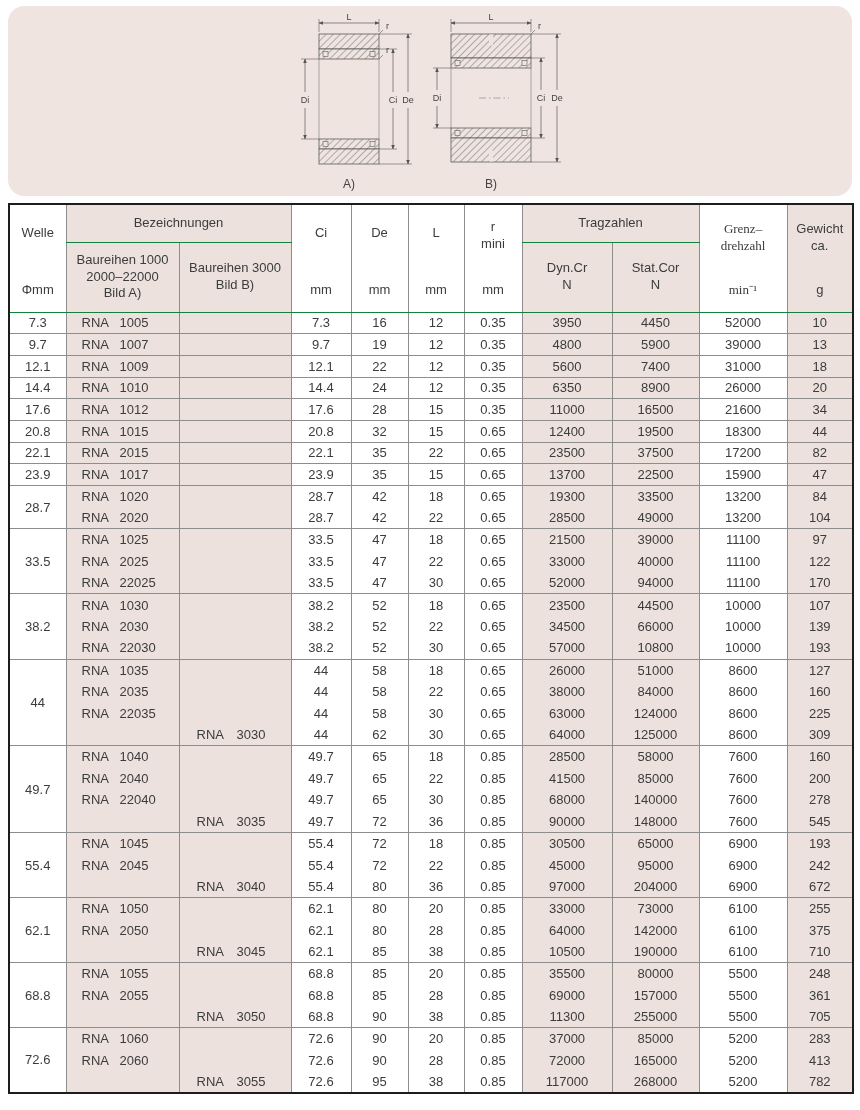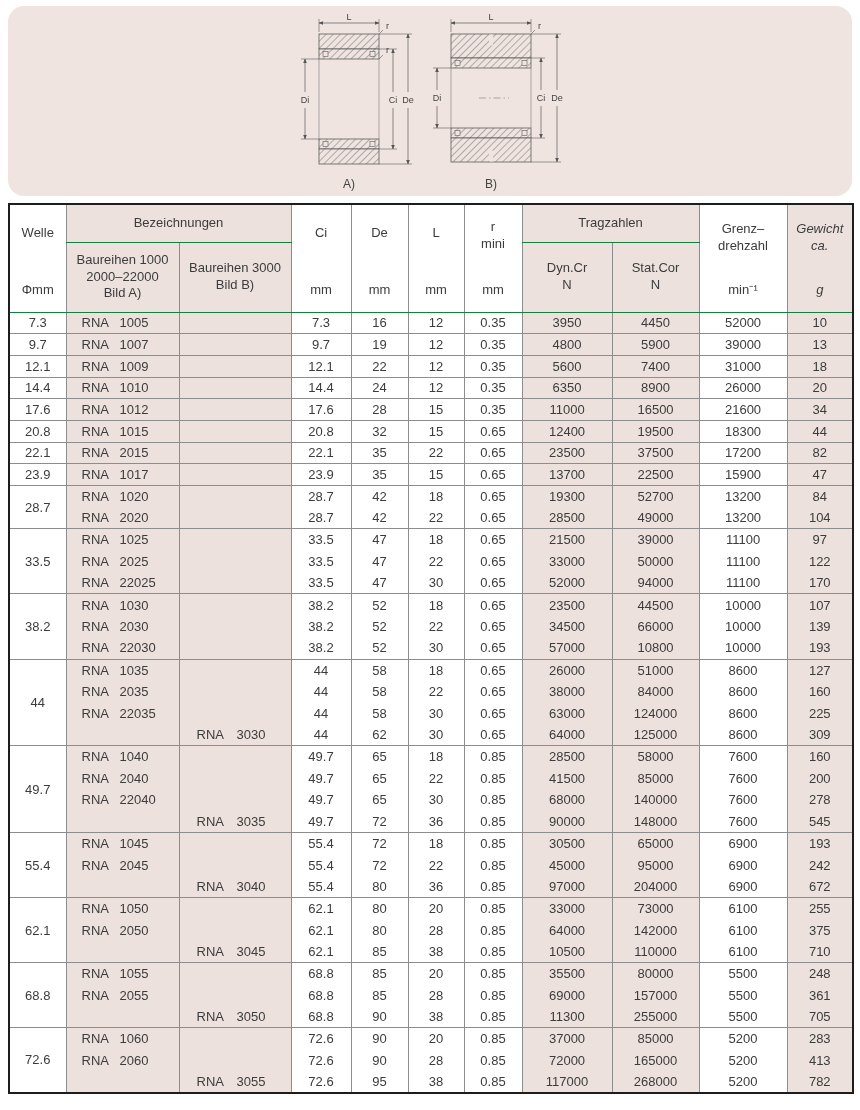--- a/index.html
+++ b/index.html
@@ -217,28 +217,28 @@
       </th>
       <th rowspan="2" class="rs2">
         <div class="vsplit" style="padding-top:14px;">
           <span class="prewrap">r
 mini</span>
           <span>mm</span>
         </div>
       </th>
       <th colspan="2" class="pink">Tragzahlen</th>
       <th rowspan="2" class="rs2">
-        <div class="vsplit" style="padding-top:16px;">
+        <div class="vsplit" style="padding-top:16px;font-family:Liberation Serif, serif;">
           <span class="prewrap">Grenz–
 drehzahl</span>
           <span>min⁻¹</span>
         </div>
       </th>
       <th rowspan="2" class="rs2 pink">
-        <div class="vsplit" style="padding-top:16px;font-style:italic;">
+        <div class="vsplit" style="padding-top:16px;">
           <span class="prewrap">Gewicht
 ca.</span>
           <span>g</span>
         </div>
       </th>
     </tr>
     <tr class="hr2">
       <th class="pink prewrap">Baureihen 1000
 2000–22000
 Bild A)</th>
@@ -447,21 +447,21 @@
           <div class="des">
             <span class="pfx"></span>
             <span class="num"></span>
           </div>
         </td>
         <td class="c-num">28.7</td>
         <td class="c-num">42</td>
         <td class="c-num">18</td>
         <td class="c-num">0.65</td>
         <td class="c-num pink">19300</td>
-        <td class="c-num pink">52700</td>
+        <td class="c-num pink">33500</td>
         <td class="c-num">13200</td>
         <td class="c-num pink">84</td>
       </tr>
       <tr>
         <td class="c-des pink des-a">
           <div class="des">
             <span class="pfx">RNA</span>
             <span class="num">2020</span>
           </div>
         </td>
@@ -514,21 +514,21 @@
           <div class="des">
             <span class="pfx"></span>
             <span class="num"></span>
           </div>
         </td>
         <td class="c-num">33.5</td>
         <td class="c-num">47</td>
         <td class="c-num">22</td>
         <td class="c-num">0.65</td>
         <td class="c-num pink">33000</td>
-        <td class="c-num pink">50000</td>
+        <td class="c-num pink">40000</td>
         <td class="c-num">11100</td>
         <td class="c-num pink">122</td>
       </tr>
       <tr>
         <td class="c-des pink des-a">
           <div class="des">
             <span class="pfx">RNA</span>
             <span class="num">22025</span>
           </div>
         </td>
@@ -915,21 +915,21 @@
           <div class="des">
             <span class="pfx">RNA</span>
             <span class="num">3045</span>
           </div>
         </td>
         <td class="c-num">62.1</td>
         <td class="c-num">85</td>
         <td class="c-num">38</td>
         <td class="c-num">0.85</td>
         <td class="c-num pink">10500</td>
-        <td class="c-num pink">110000</td>
+        <td class="c-num pink">190000</td>
         <td class="c-num">6100</td>
         <td class="c-num pink">710</td>
       </tr>
       <tr class="gs">
         <td rowspan="3" class="c-welle">68.8</td>
         <td class="c-des pink des-a">
           <div class="des">
             <span class="pfx">RNA</span>
             <span class="num">1055</span>
           </div>

